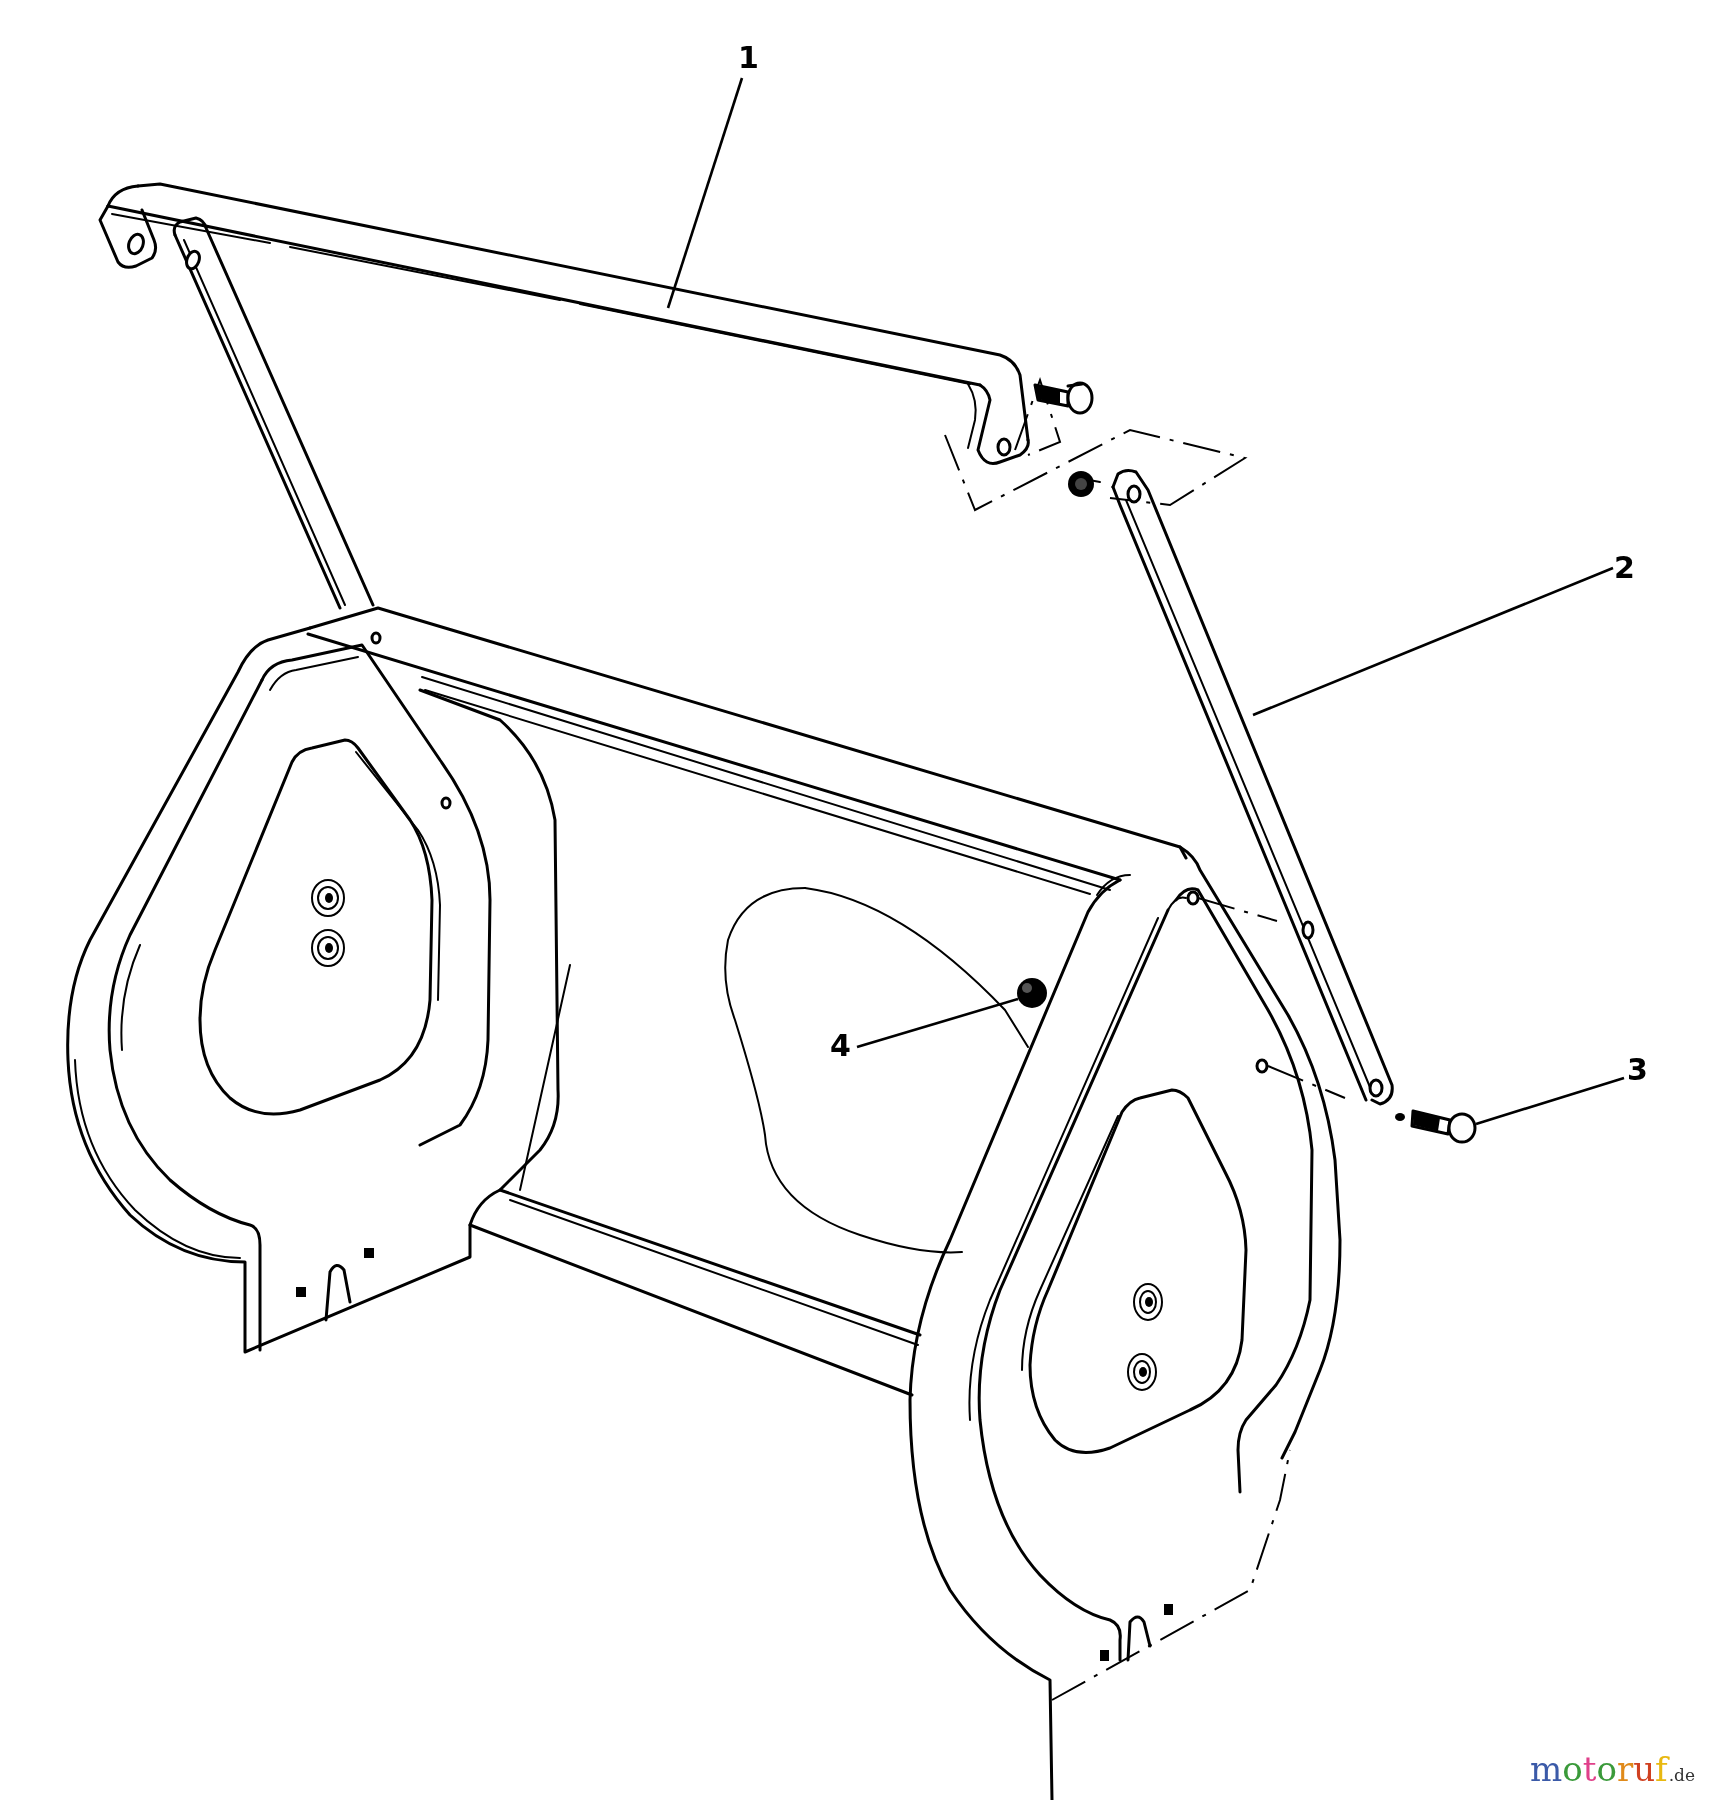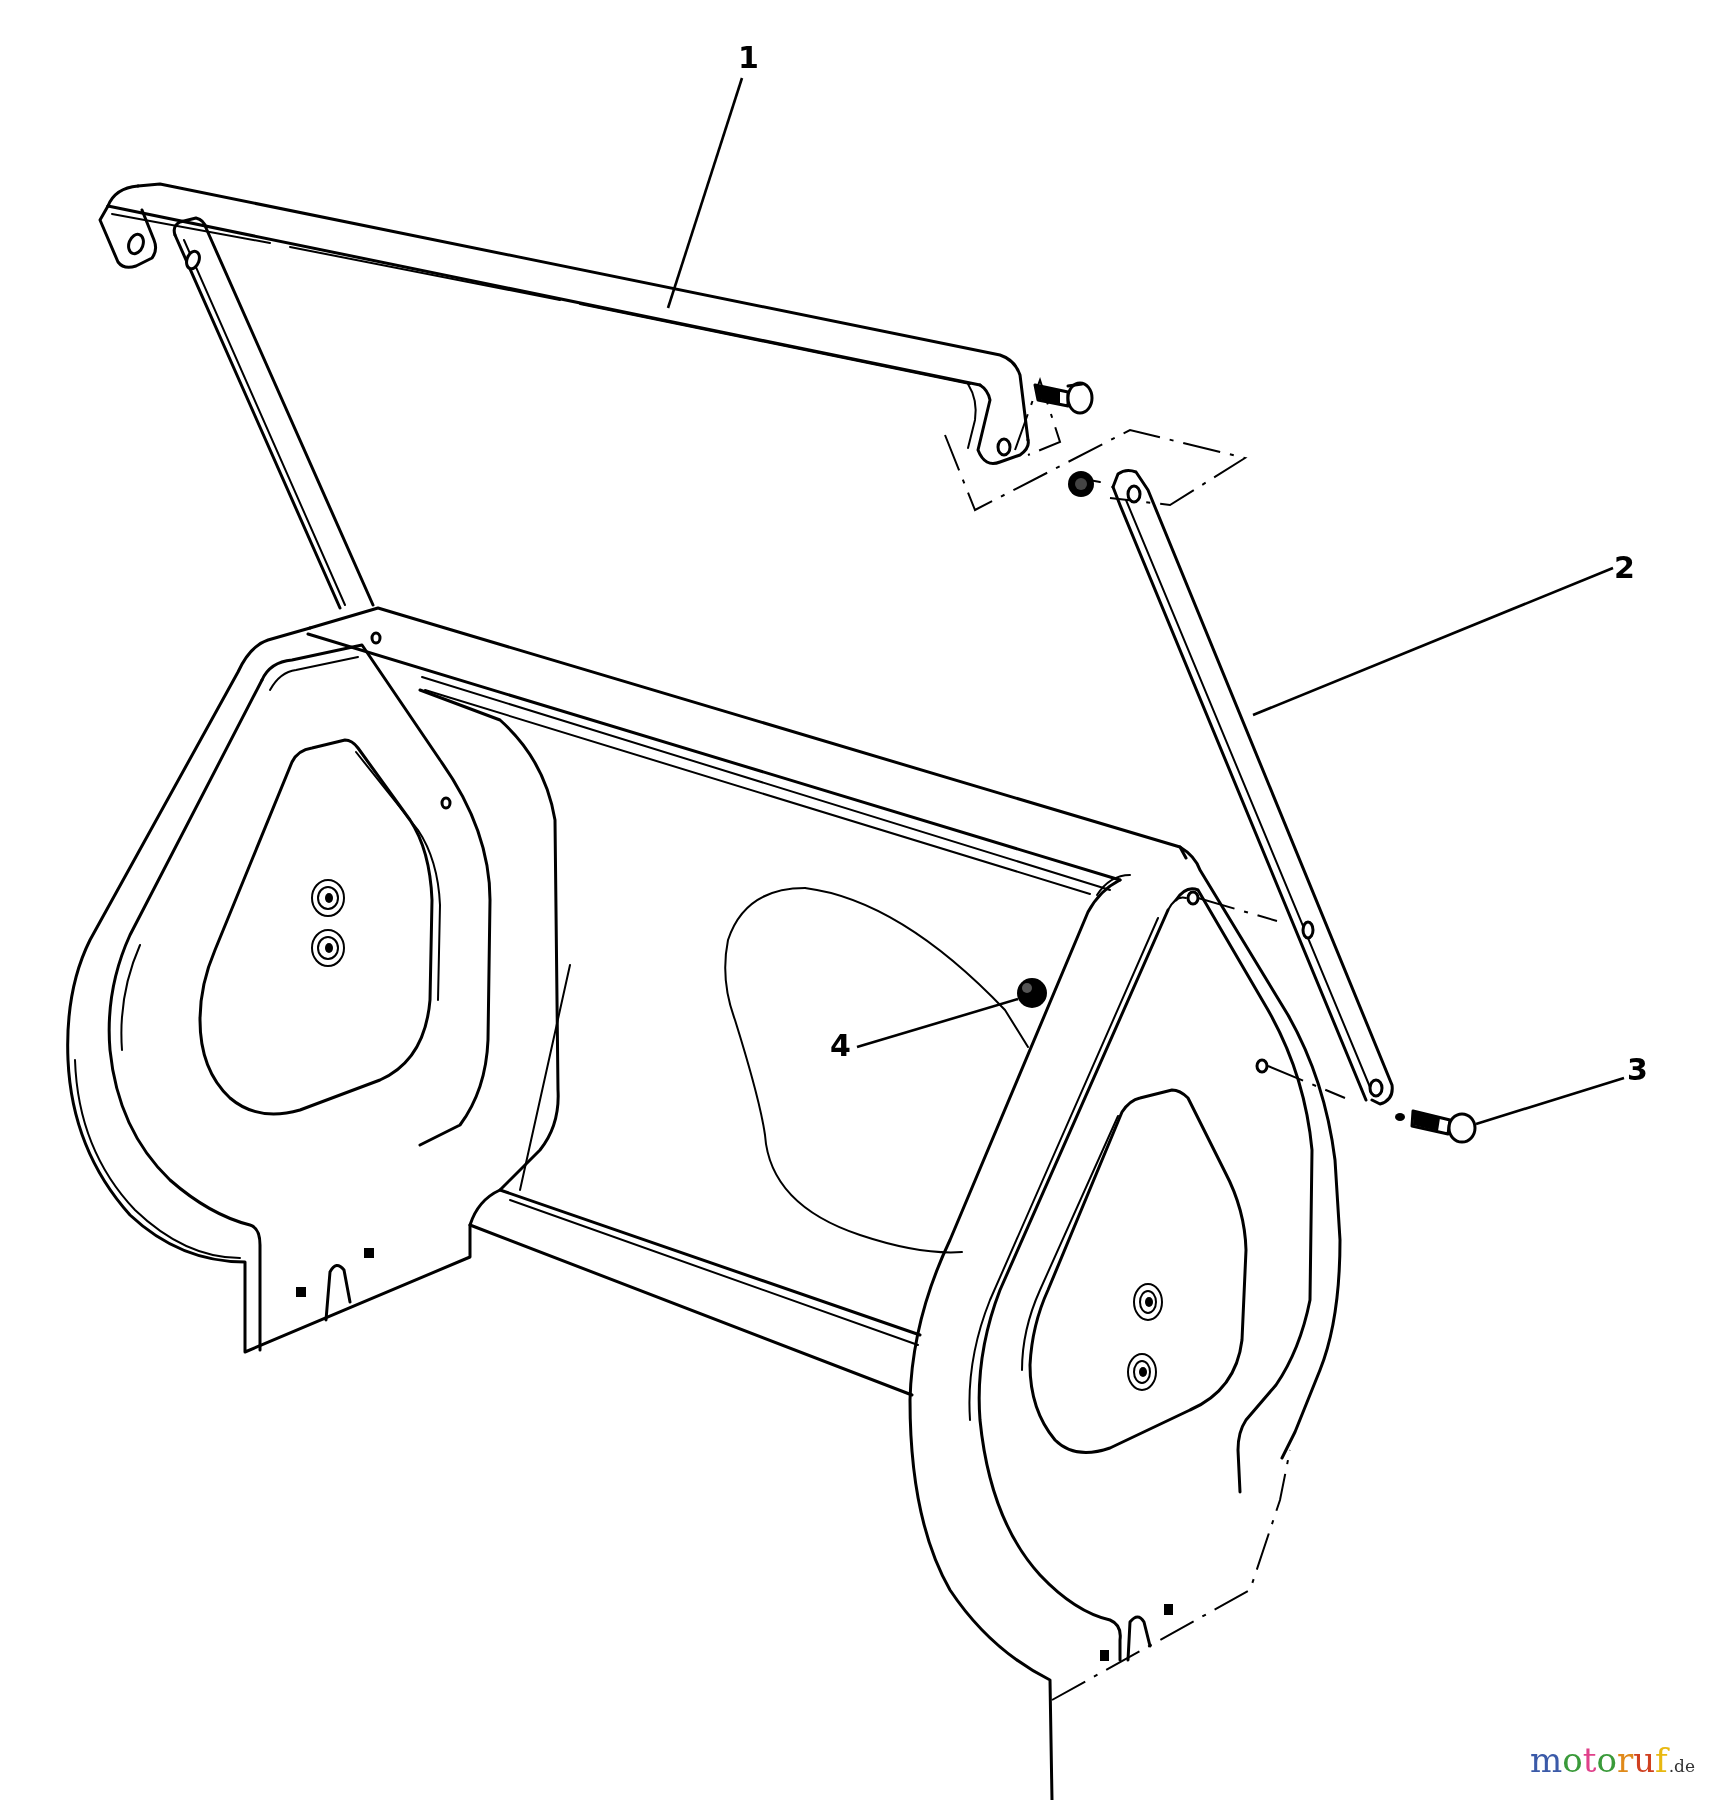--- a/index.html
+++ b/index.html
@@ -6,21 +6,21 @@
   body { width: 1709px; height: 1800px; position: relative; overflow: hidden;
          font-family: "Liberation Sans", sans-serif; }
   #diagram { position: absolute; left: 0; top: 0; width: 1709px; height: 1800px; }
   .ln { fill: none; stroke: #000; stroke-width: 3; stroke-linecap: round; stroke-linejoin: round; }
   .thin { fill: none; stroke: #000; stroke-width: 2; stroke-linecap: round; stroke-linejoin: round; }
   .dash { fill: none; stroke: #000; stroke-width: 2; stroke-dasharray: 38 10 4 10; }
   .leader { fill: none; stroke: #000; stroke-width: 2.6; }
   .callout { font-family: "DejaVu Sans", sans-serif; font-weight: bold; font-size: 30px; fill: #000; }
   .blk { fill: #000; }
   .hole { fill: #fff; stroke: #000; stroke-width: 3; }
-  #watermark { position: absolute; right: 14px; bottom: 20px; font-family: "DejaVu Serif", serif;
+  #watermark { position: absolute; right: 14px; bottom: 11px; font-family: "DejaVu Serif", serif;
                font-size: 34px; letter-spacing: 0; white-space: nowrap; }
   #watermark span { display: inline-block; }
   #watermark .tld { font-size: 17px; color: #333; margin-left: 1px; }
 </style>
 </head>
 <body>
 
 <svg id="diagram" viewBox="0 0 1709 1800" xmlns="http://www.w3.org/2000/svg">
 
   <g>

